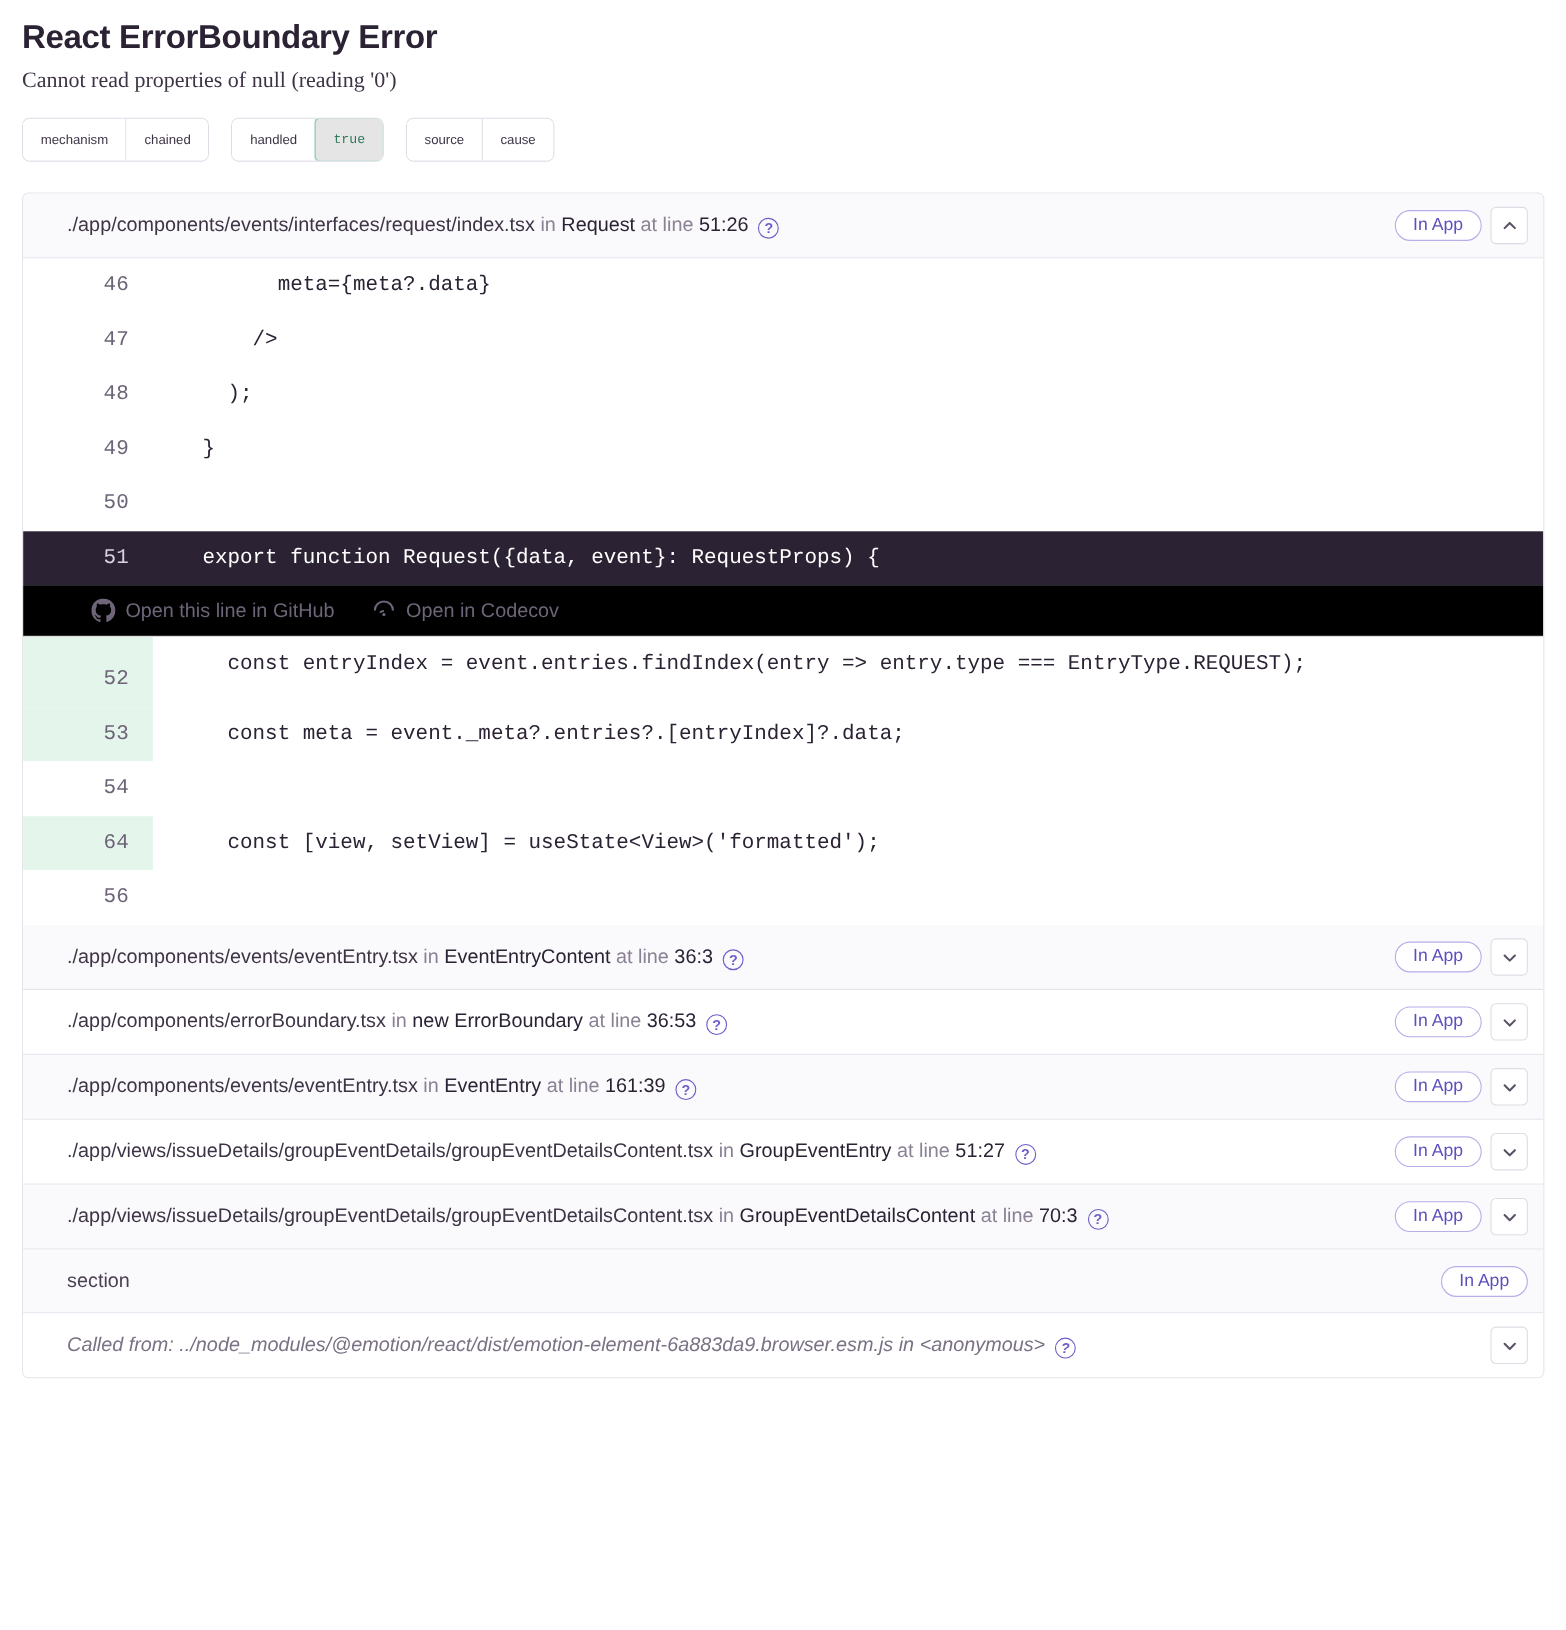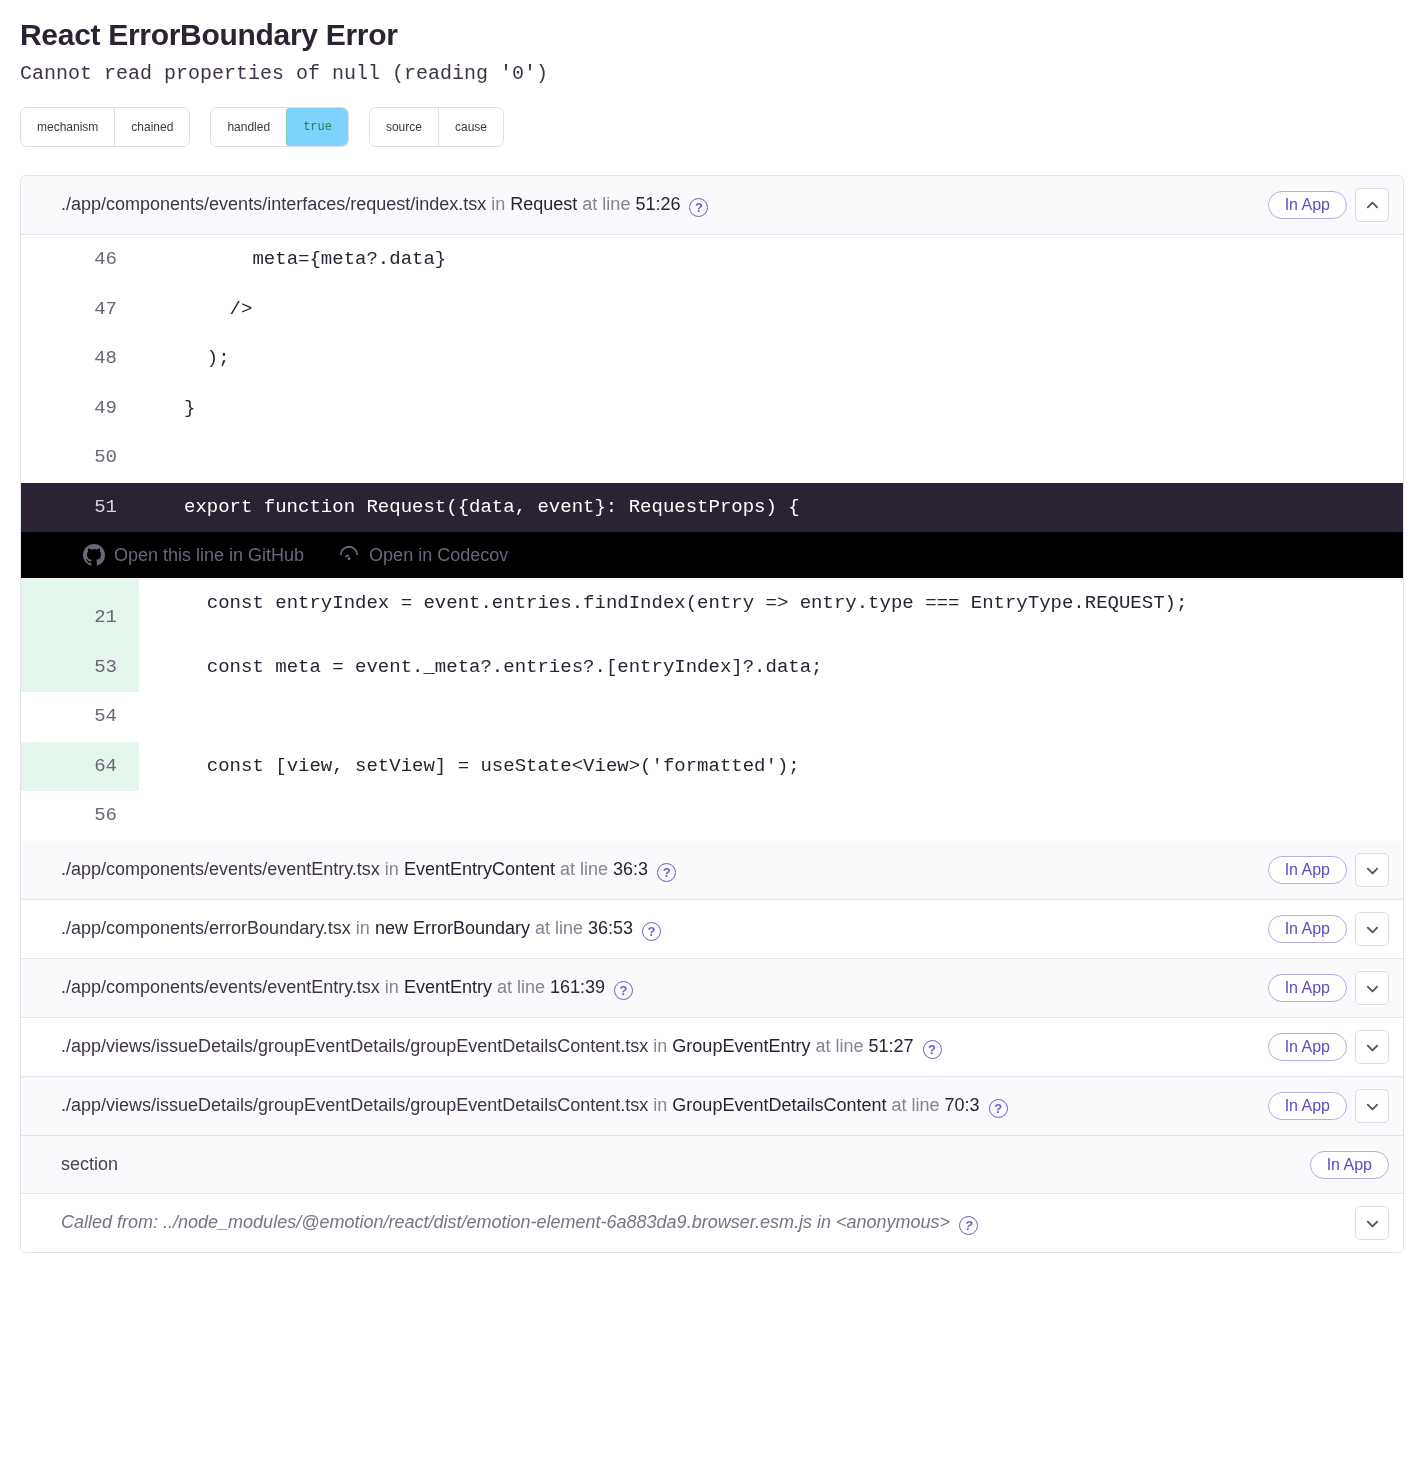--- a/index.html
+++ b/index.html
@@ -19,21 +19,21 @@
 
   
   .error-title {
     font-size: 30px;
     font-weight: bold;
     letter-spacing: -0.3px;
     margin: 0 0 10px 0;
     color: #2b2233;
   }
   .error-message {
-    font-family: Liberation Mono, monospace;
+    font-family: Liberation Serif, serif;
     font-size: 20px;
     color: #3e3446;
     margin: 0 0 22px 0;
   }
 
   
   .pill-row {
     display: flex;
     align-items: center;
     gap: 20px;
@@ -55,21 +55,21 @@
     font-size: 12px;
     color: #3e3446;
     background: #ffffff;
     border-right: 1px solid #e0dce5;
     white-space: nowrap;
   }
   .pill:last-child { border-right: none; }
   .pill.value {
     font-family: "Liberation Mono", monospace;
     color: #2b7a5b;
-    background: #7dd3fc;
+    background: #e5e5e5;
     border: 1px solid #7ccfae;
     border-radius: 5px;
     margin: -1px;
     height: 40px;
   }
 
   
   .frames {
     border: 1px solid #e6e2eb;
     border-radius: 6px;
@@ -300,21 +300,21 @@
             <path d="M12 12.5c-2 0-3.2.8-4 1.6"></path>
             <circle cx="12" cy="16" r="1.6" fill="#6e6579" stroke="none"></circle>
           </svg>
       </span>
       <span>Open in Codecov</span>
     </a>
   </div>
 
   <div class="code-block">
     <div class="code-line ctx wrapped">
-      <span class="ln">21</span>
+      <span class="ln">52</span>
       <span class="code">  const entryIndex = event.entries.findIndex(entry =&gt; entry.type === EntryType.REQUEST);</span>
     </div>
     <div class="code-line ctx">
       <span class="ln">53</span>
       <span class="code">  const meta = event._meta?.entries?.[entryIndex]?.data;</span>
     </div>
     <div class="code-line">
       <span class="ln">54</span>
       <span class="code"></span>
     </div>

